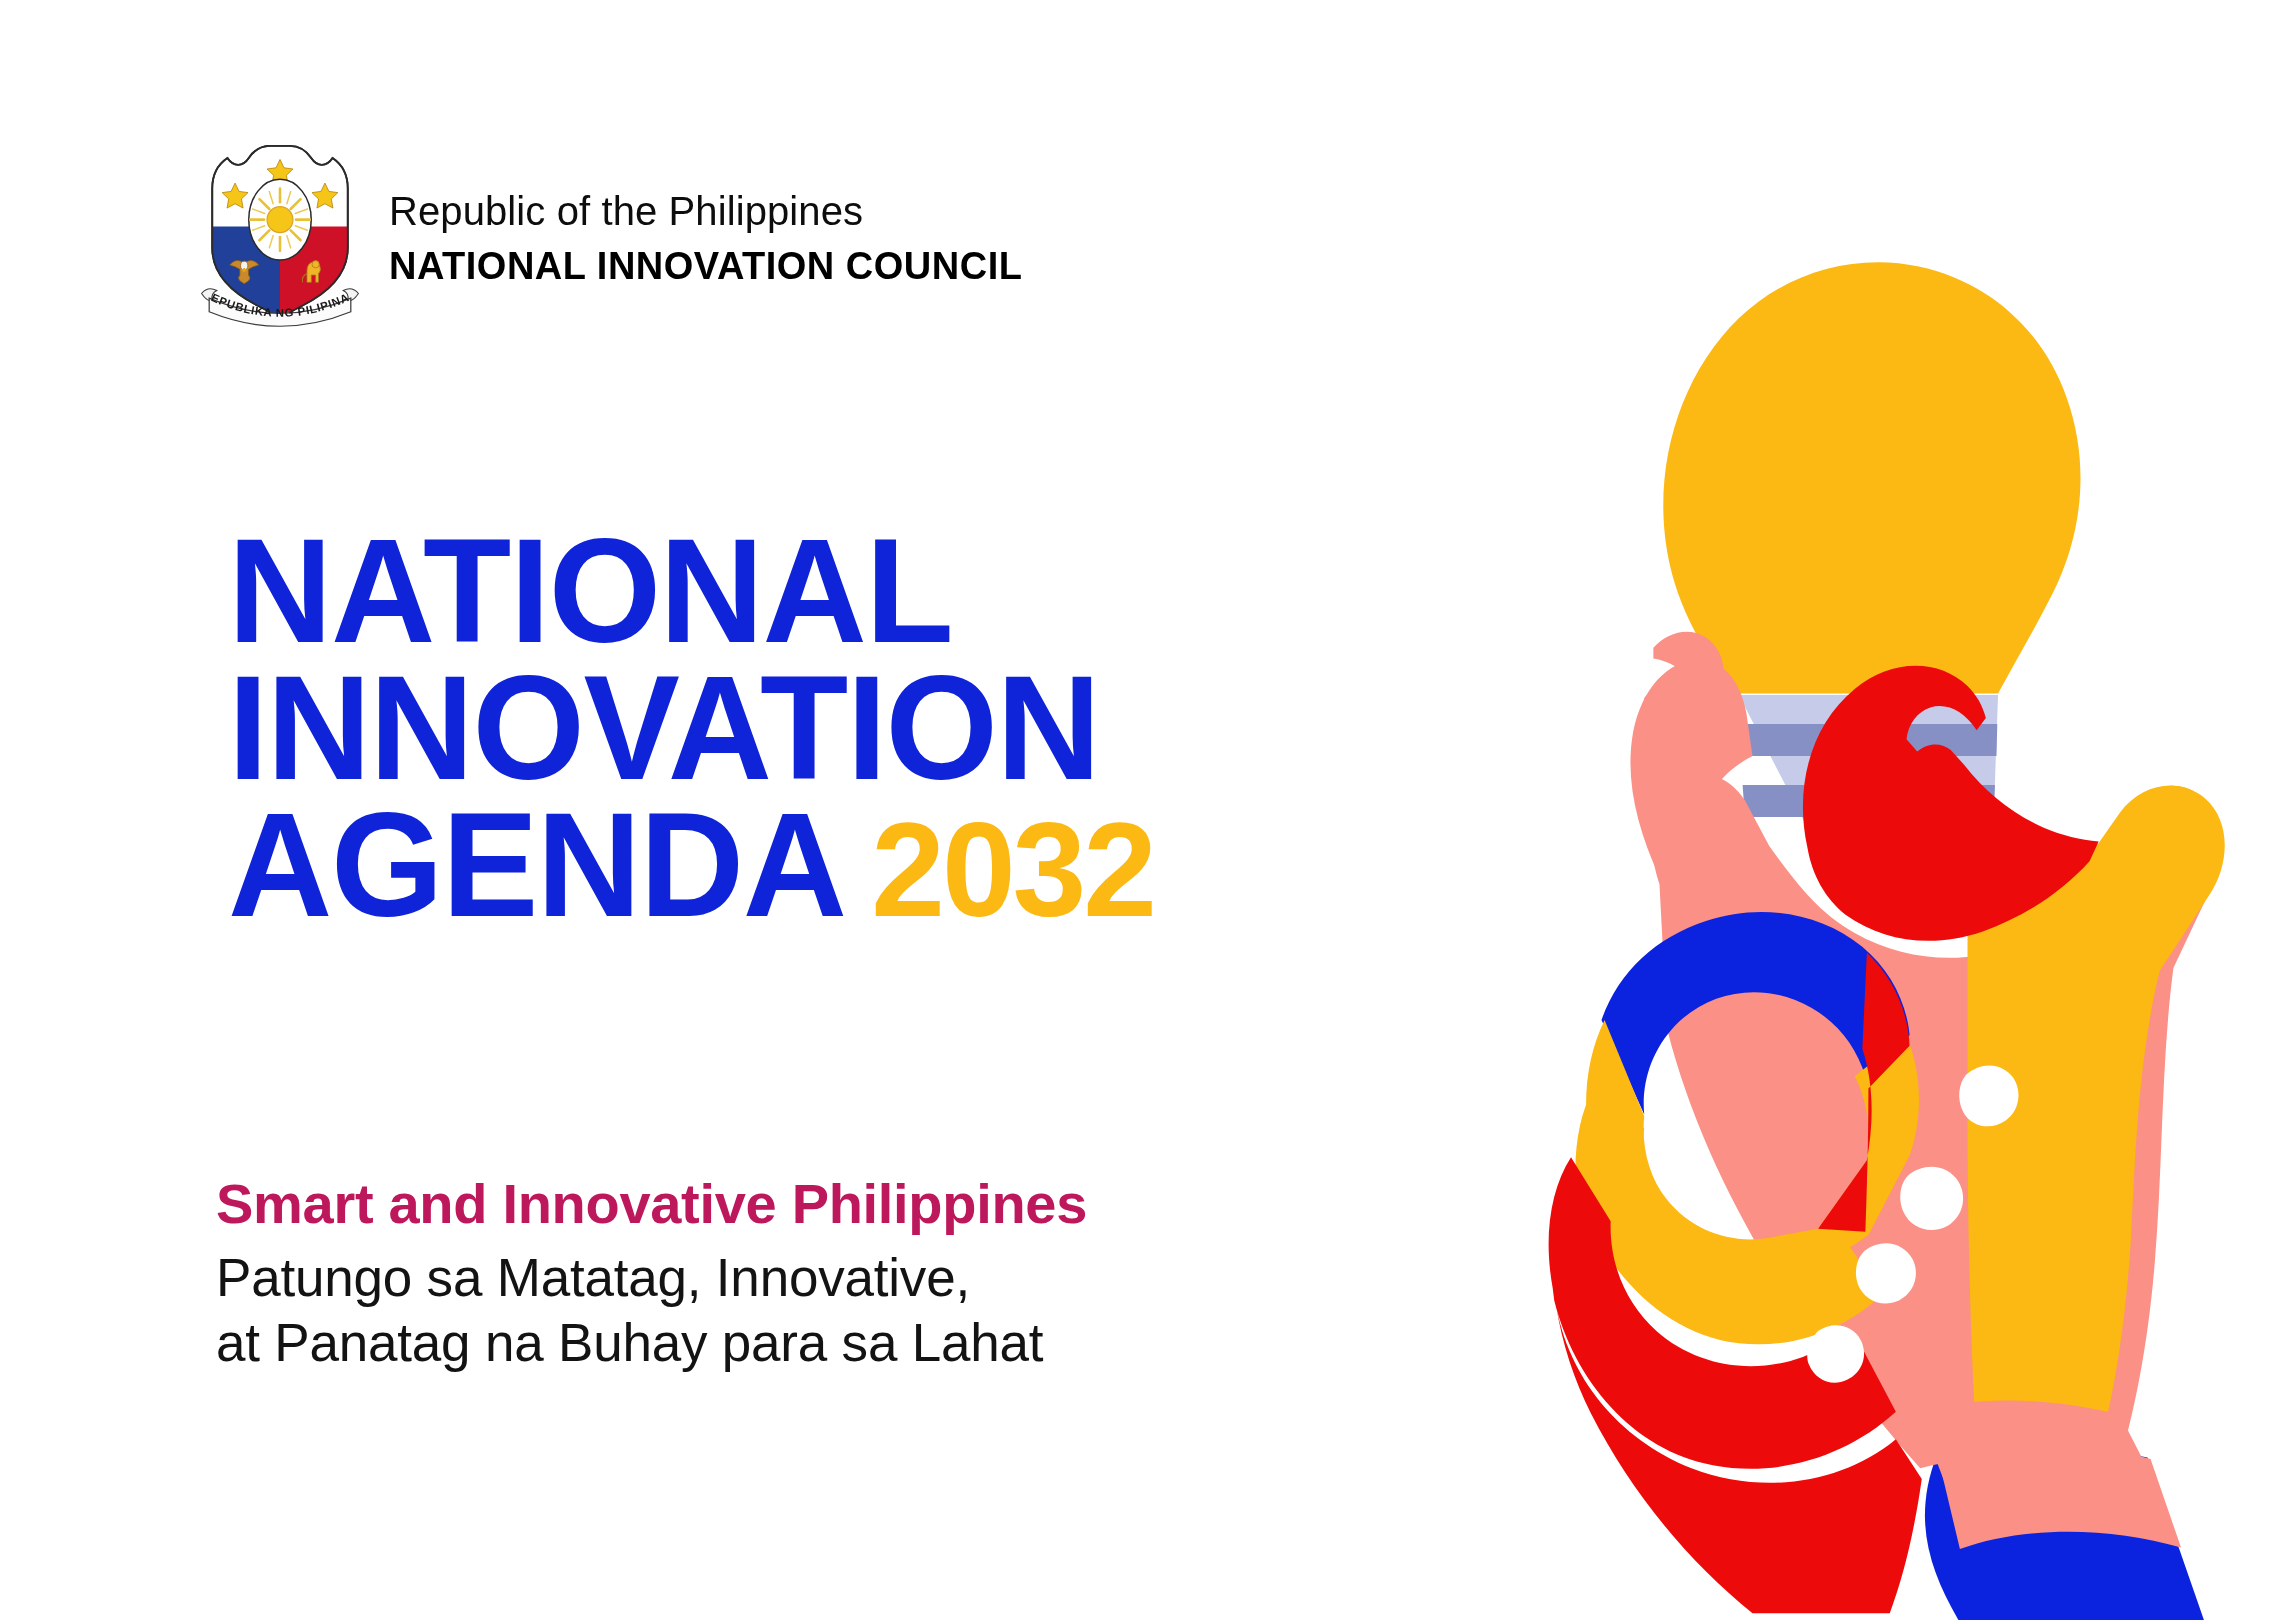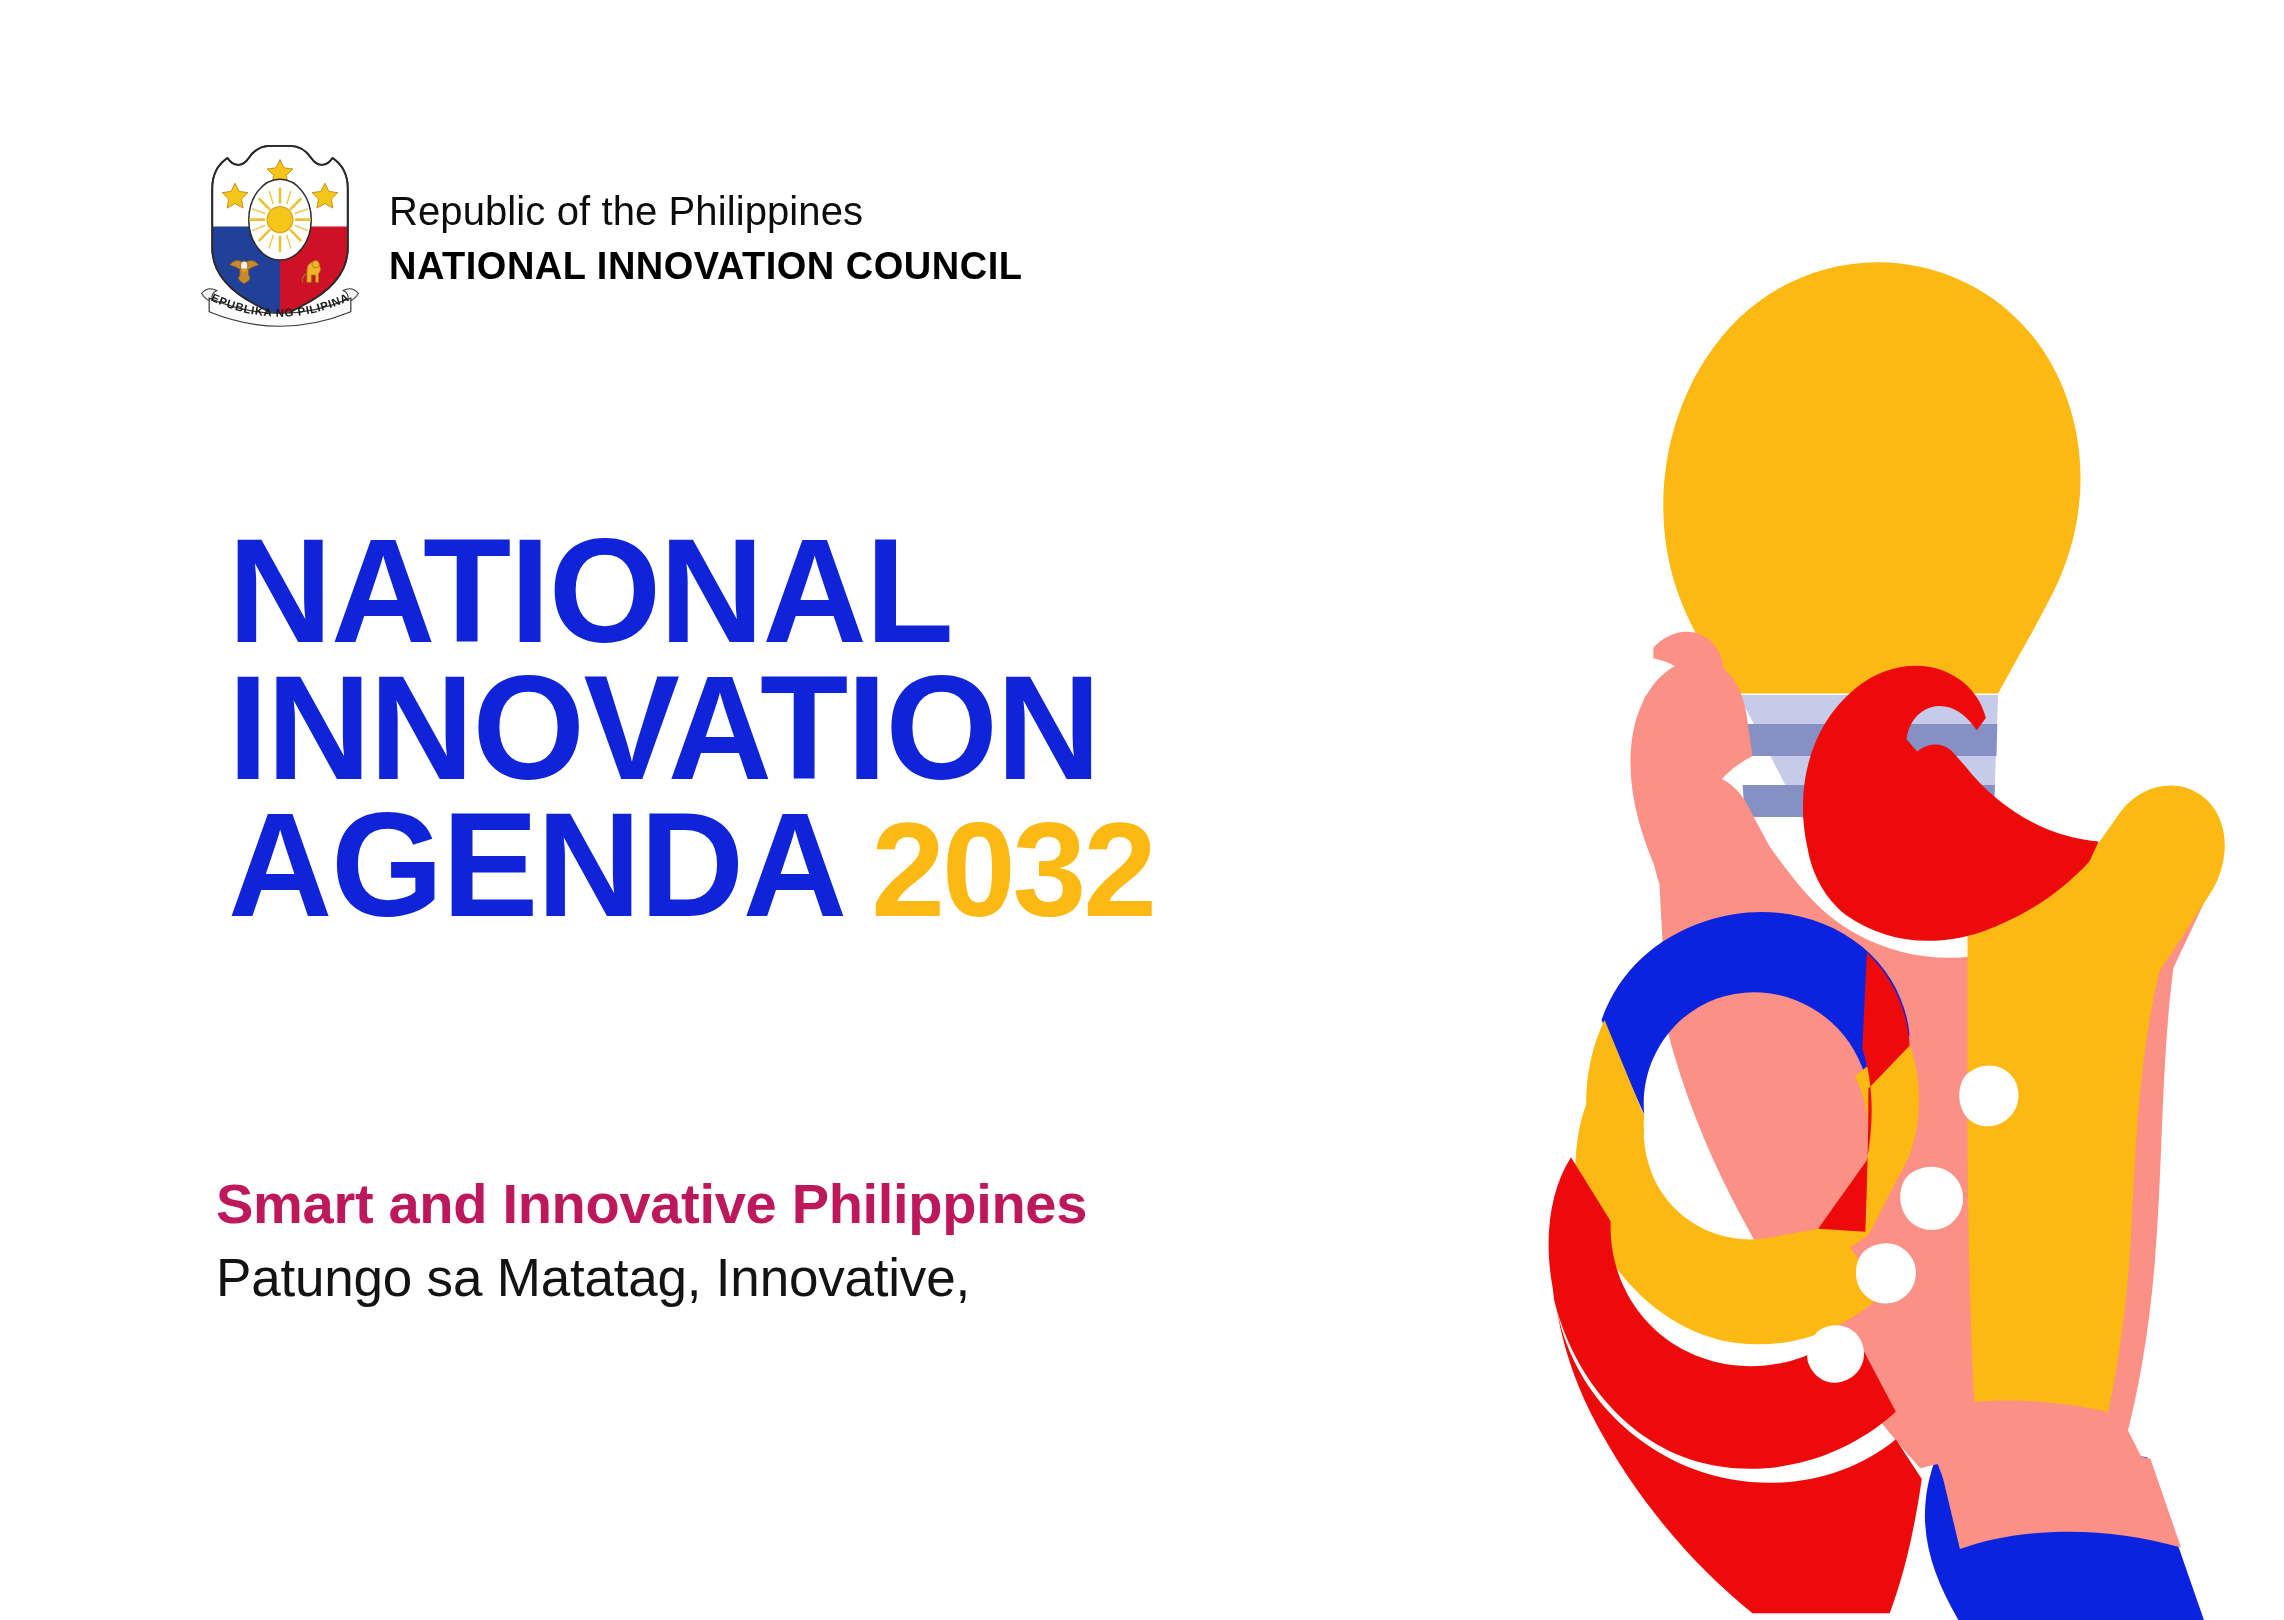--- a/index.html
+++ b/index.html
@@ -252,20 +252,21 @@
     <span class="title-line row3">
       <span>AGENDA</span>
       <span class="year">2032</span>
     </span>
   </div>
 
   <div class="tagline-block">
     <div class="tagline-head">Smart and Innovative Philippines</div>
     <div class="tagline-sub">
       <span>Patungo sa Matatag, Innovative,</span>
+      <span>at Panatag na Buhay para sa Lahat</span>
     </div>
   </div>
 
   <div class="illustration">
     <svg viewBox="0 0 1015 1975" xmlns="http://www.w3.org/2000/svg" aria-hidden="true">
 
       <path d="M296 760
                C250 700 214 638 204 560
                C190 452 226 340 300 268
                C362 208 452 182 536 200

